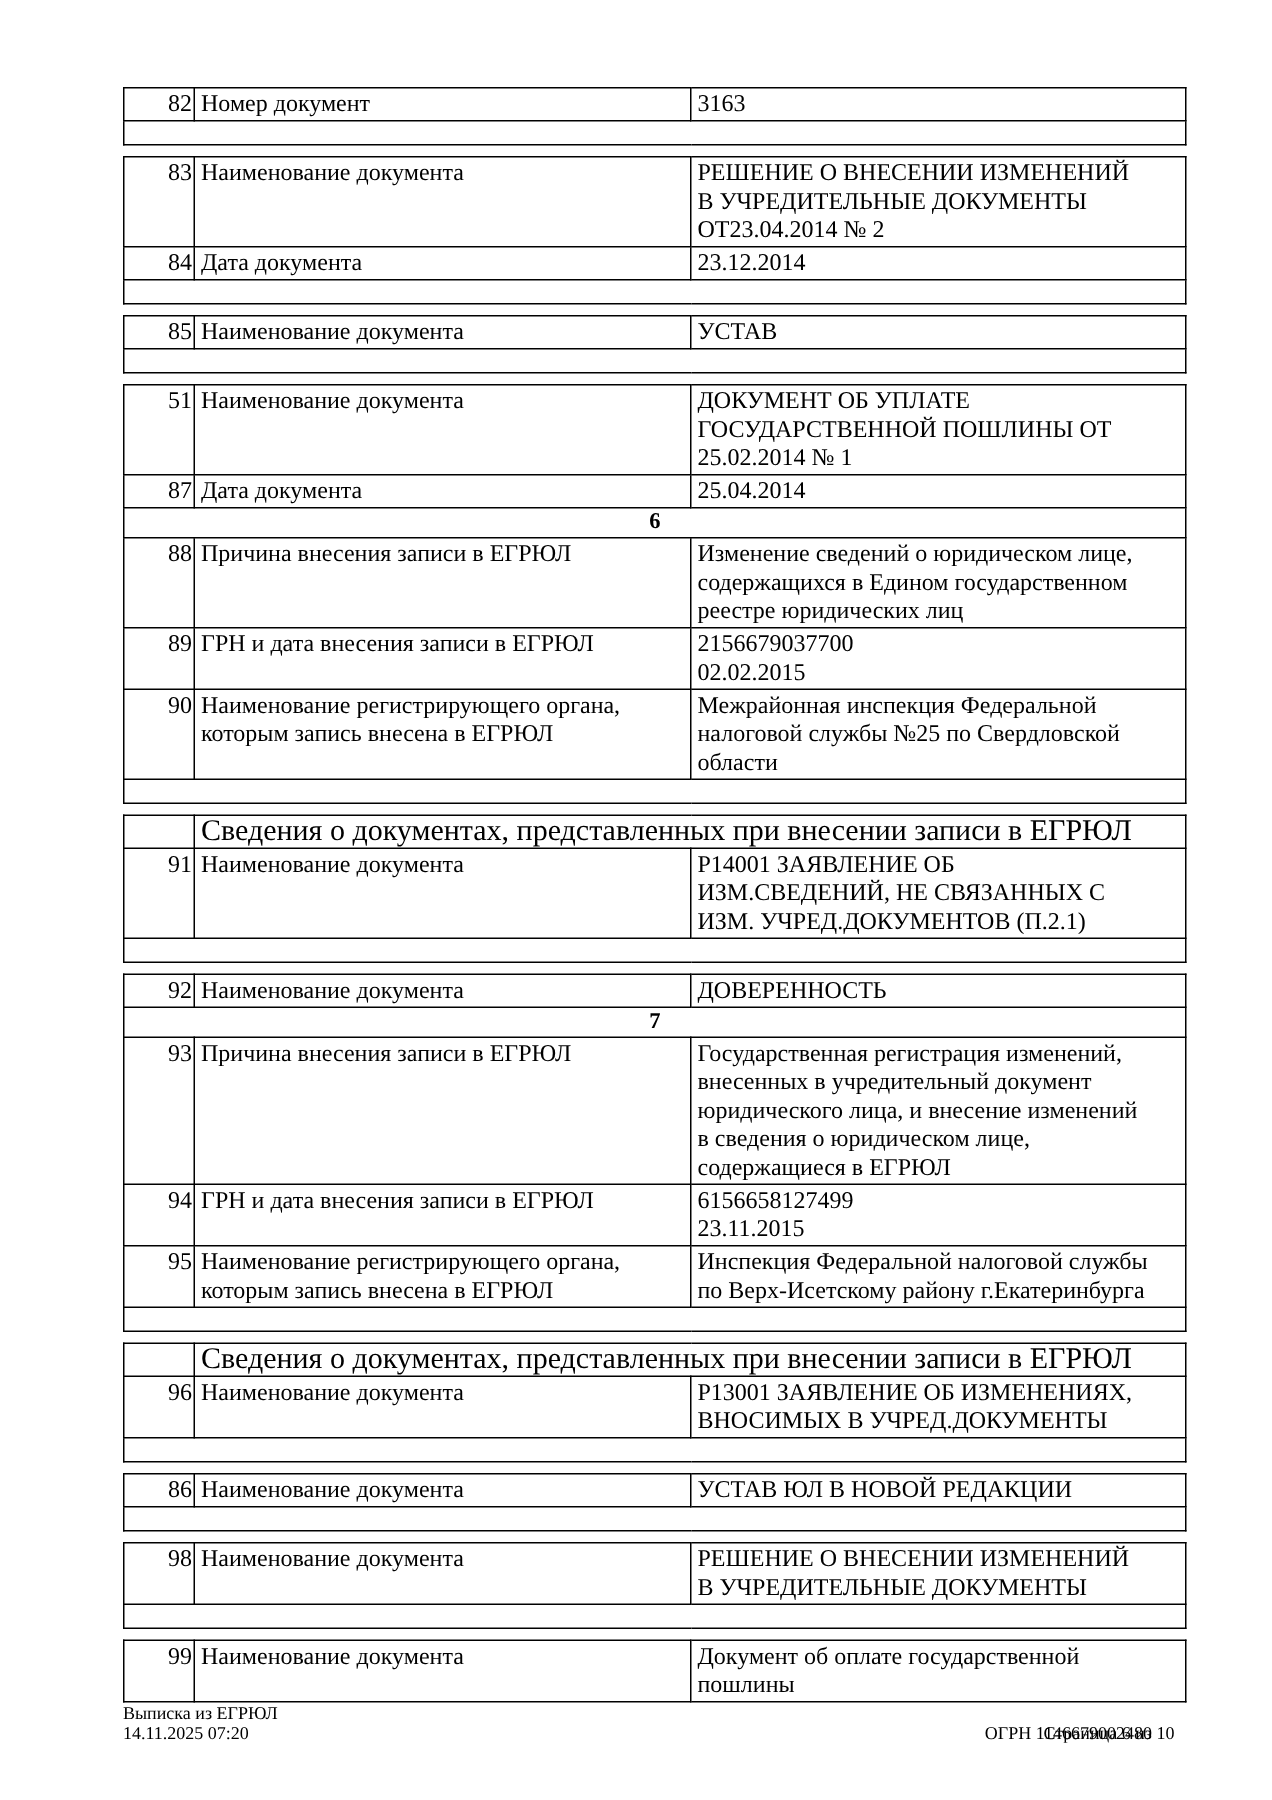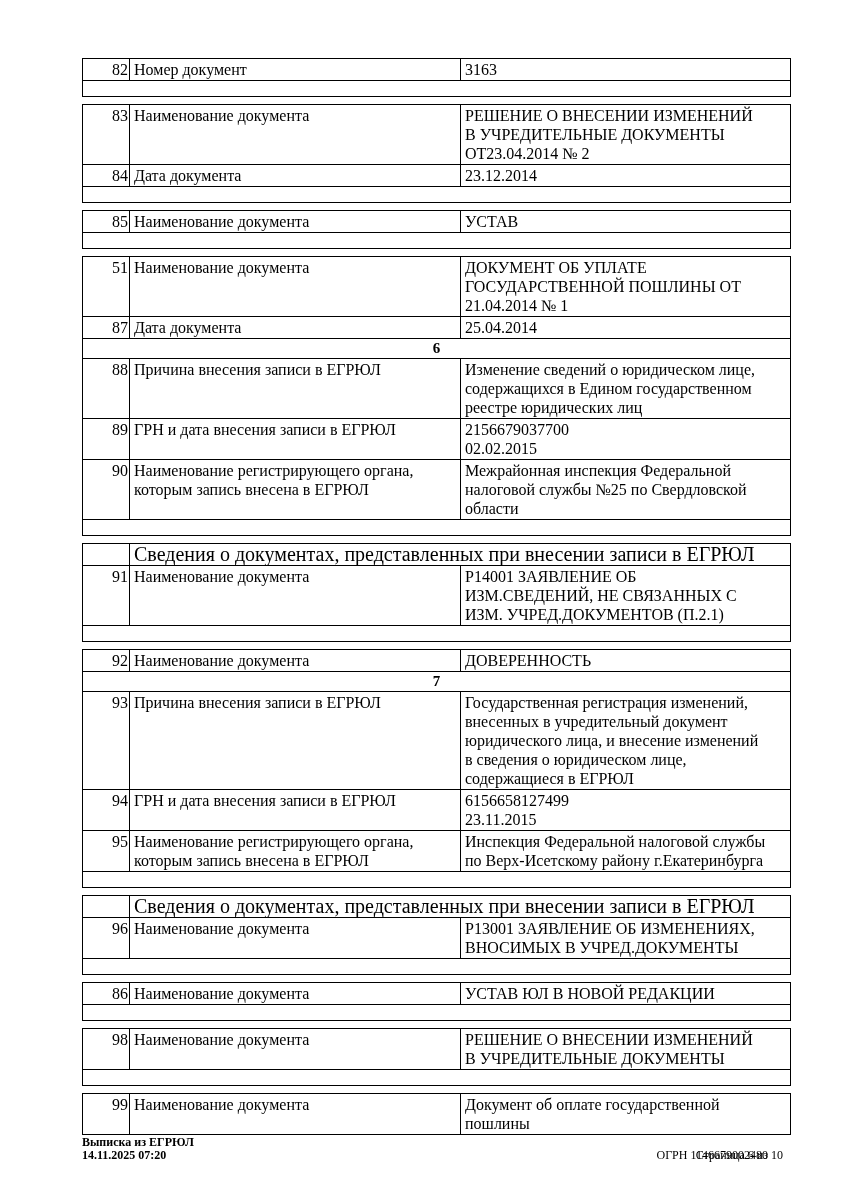--- a/index.html
+++ b/index.html
@@ -18,21 +18,21 @@
   td{border:1px solid #000;vertical-align:top;
      font-size:16px;line-height:19px;padding:1px 4px;
      white-space:pre-wrap;word-wrap:break-word;}
   td.num{text-align:right;padding:1px 1px;}
   td.section{text-align:center;font-weight:bold;font-size:15px;line-height:17px;}
   td.spacer{height:13px;padding:1px 4px;}
   td.header{font-size:20px;}
 
   .footer{position:absolute;left:0;top:1136px;width:848px;font-size:12px;
           line-height:13px;}
-  .footer-left{position:absolute;left:82px;top:0;font-weight:bold;}
+  .footer-left{position:absolute;left:82px;top:0;font-weight:normal;}
   .footer-center{position:absolute;left:0;top:13px;width:768px;text-align:right;
                  font-weight:normal;}
   .footer-right{position:absolute;right:65px;top:13px;font-weight:normal;}
 </style>
 </head>
 <body>
 
 <div class="page">
 
   <div class="table-area">
@@ -99,21 +99,21 @@
           <col class="c1">
           <col class="c2">
           <col class="c3">
         </colgroup>
         <tbody>
           <tr>
             <td class="num">51</td>
             <td class="label">Наименование документа</td>
             <td class="value">ДОКУМЕНТ ОБ УПЛАТЕ
 ГОСУДАРСТВЕННОЙ ПОШЛИНЫ ОТ
-21.04.2014 № 1</td>
+25.02.2014 № 1</td>
           </tr>
           <tr>
             <td class="num">87</td>
             <td class="label">Дата документа</td>
             <td class="value">25.04.2014</td>
           </tr>
           <tr>
             <td class="section" colspan="3">6</td>
           </tr>
           <tr>

